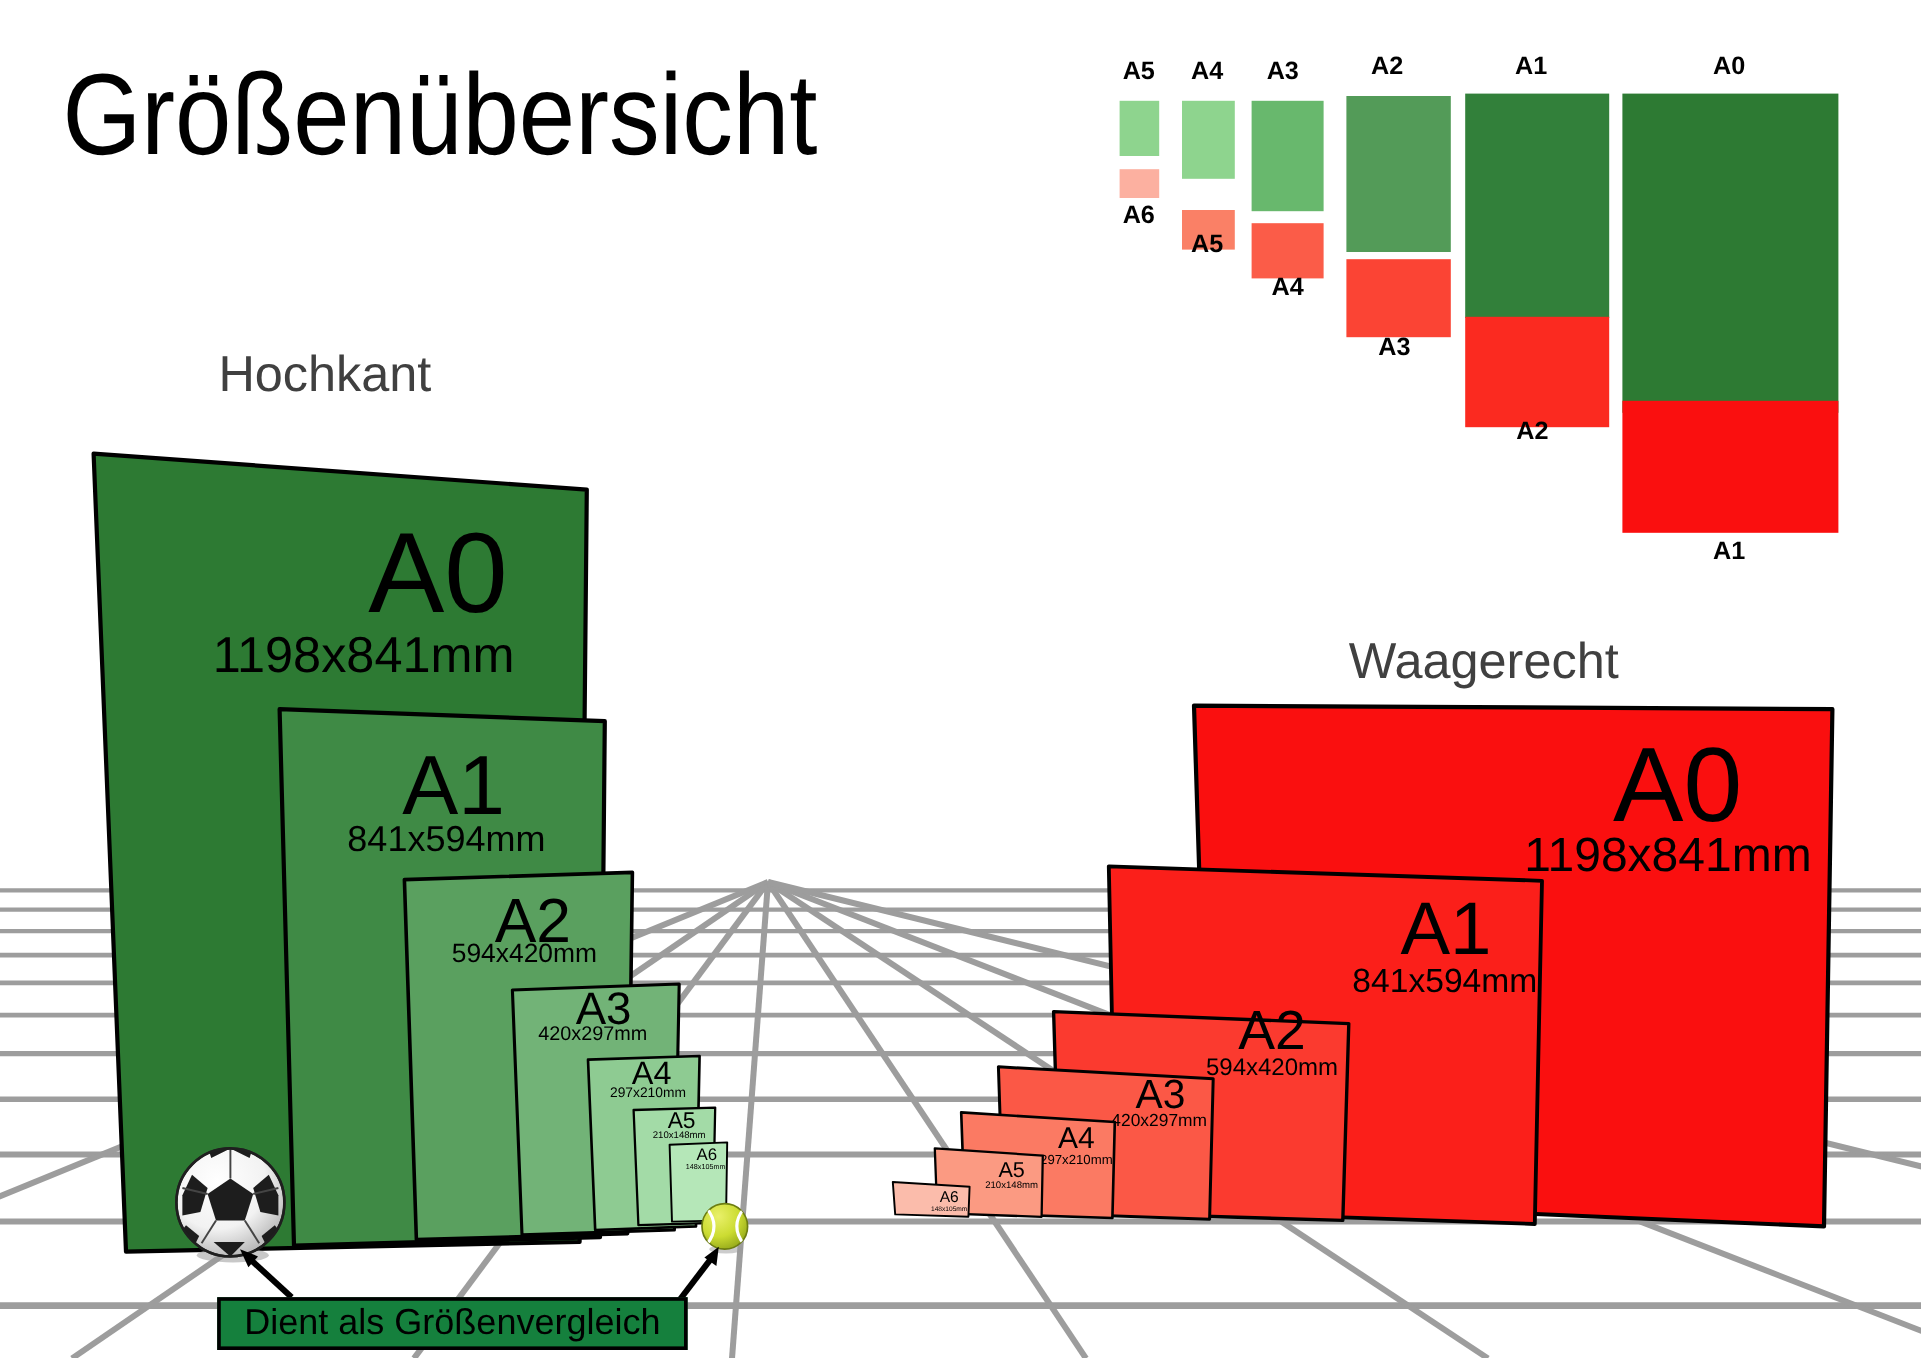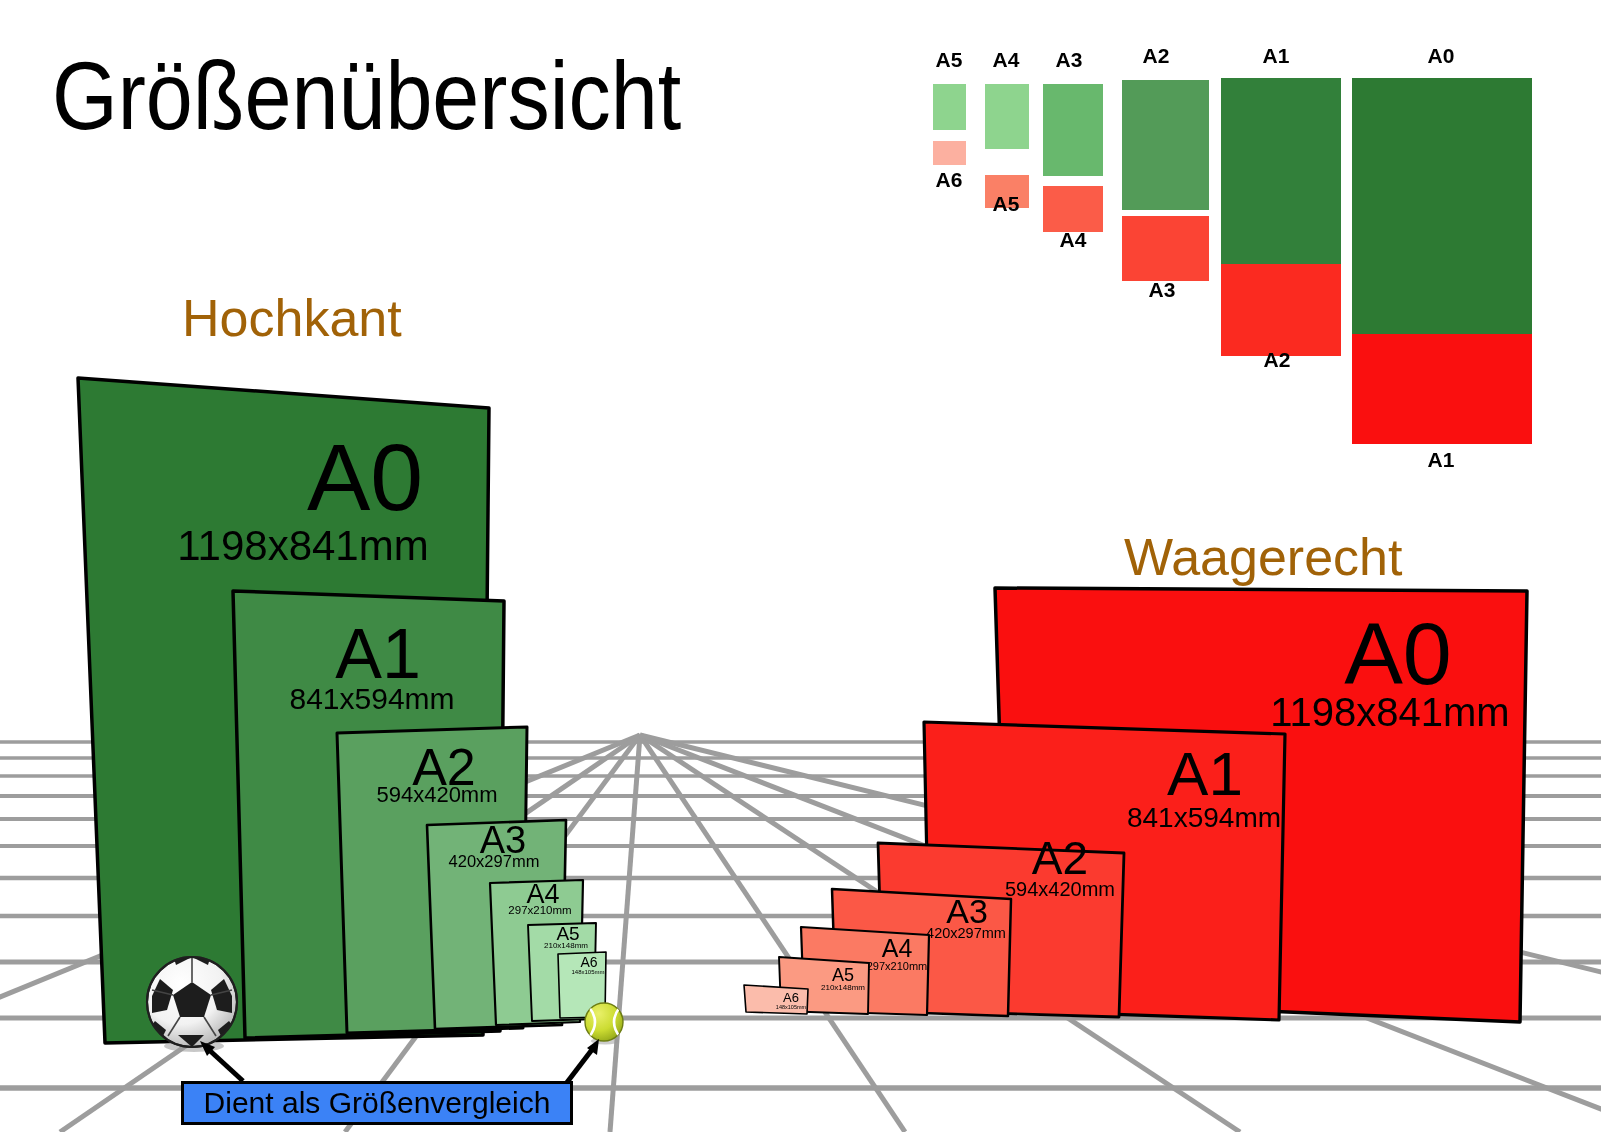--- a/index.html
+++ b/index.html
@@ -12,34 +12,34 @@
   svg.layer{position:absolute;left:0;top:0;width:1601px;height:1132px;overflow:visible;}
 
   .title{
     position:absolute;left:52px;top:48px;
     font-size:96px;line-height:1;color:#000;
     font-family:"Liberation Sans Narrow","Liberation Sans","DejaVu Sans",sans-serif;
     transform:scaleX(.88);transform-origin:left top;
     white-space:nowrap;
   }
   .grouplabel{
-    position:absolute;font-size:52px;color:#a16207;white-space:nowrap;
+    position:absolute;font-size:42px;color:#404040;white-space:nowrap;
   }
   #lbl-hochkant{left:182px;top:288px;}
   #lbl-waagerecht{left:1124px;top:527px;}
 
   .legend-label{
     position:absolute;font-size:21px;font-weight:bold;color:#000;
     white-space:nowrap;text-align:center;
   }
   .legend-box{position:absolute;}
 
   .caption-box{
     position:absolute;left:181px;top:1081px;width:392px;height:44px;
-    background:#3b82f6;border:3px solid #000;box-sizing:border-box;
+    background:#15803d;border:3px solid #000;box-sizing:border-box;
     display:flex;align-items:center;justify-content:center;
   }
   .caption-text{font-size:30px;color:#000;white-space:nowrap;}
 
   .sheet-text{pointer-events:none;}
 </style>
 </head>
 <body>
 
 <div id="stage">

